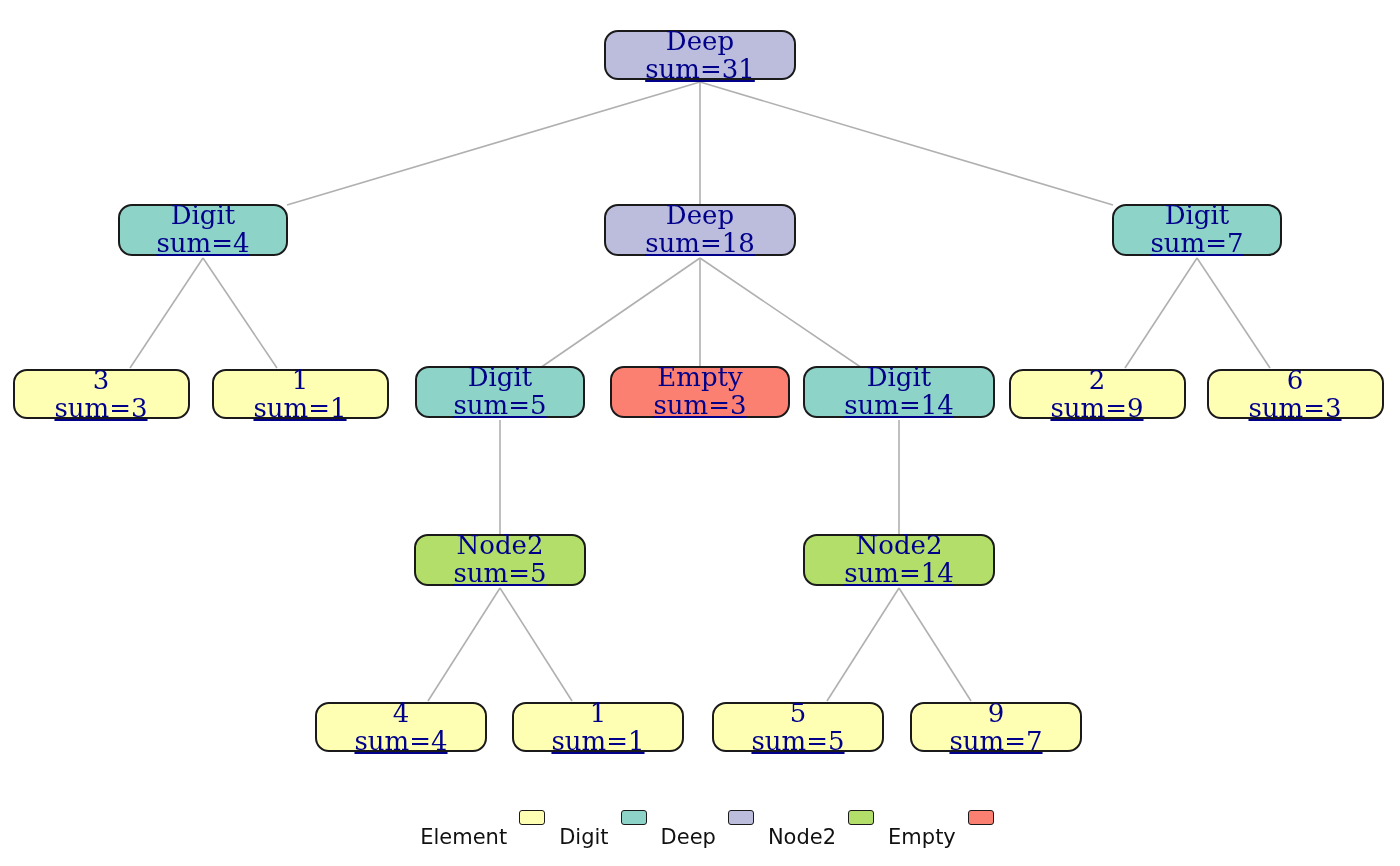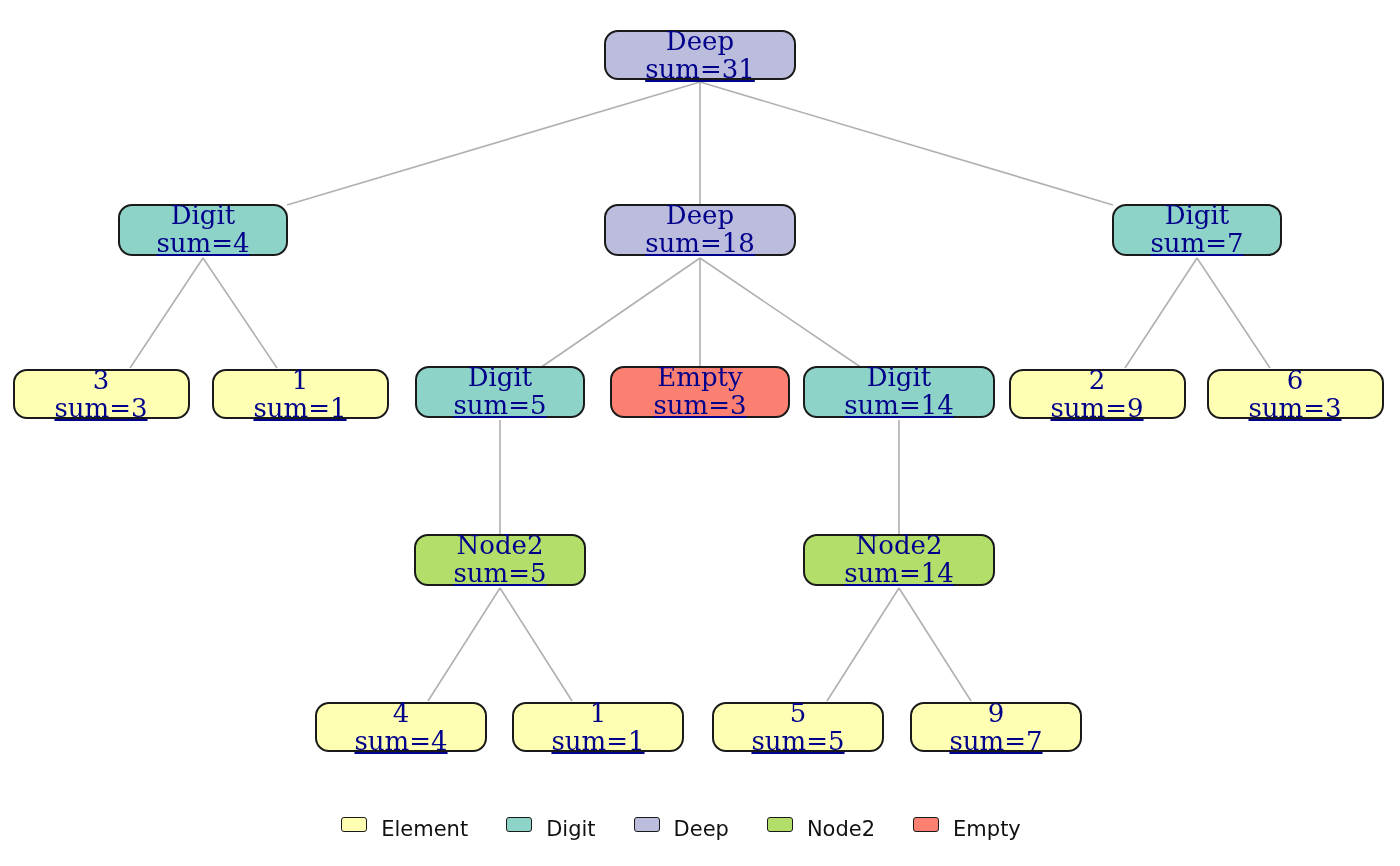--- a/index.html
+++ b/index.html
@@ -59,22 +59,22 @@
     top: 806px;
     height: 46px;
     display: flex;
     flex-direction: row;
     align-items: center;
     justify-content: center;
     gap: 0px;
   }
   .legend-item {
     display: flex;
-    flex-direction: row;
-    align-items: flex-start;
+    flex-direction: column;
+    align-items: flex-end;
   }
   .legend-swatch {
     width: 26px;
     height: 15px;
     border: 1.6px solid #1a1a1a;
     border-radius: 3px;
     box-sizing: border-box;
   }
   .legend-text {
     font-family: "DejaVu Sans", sans-serif;

